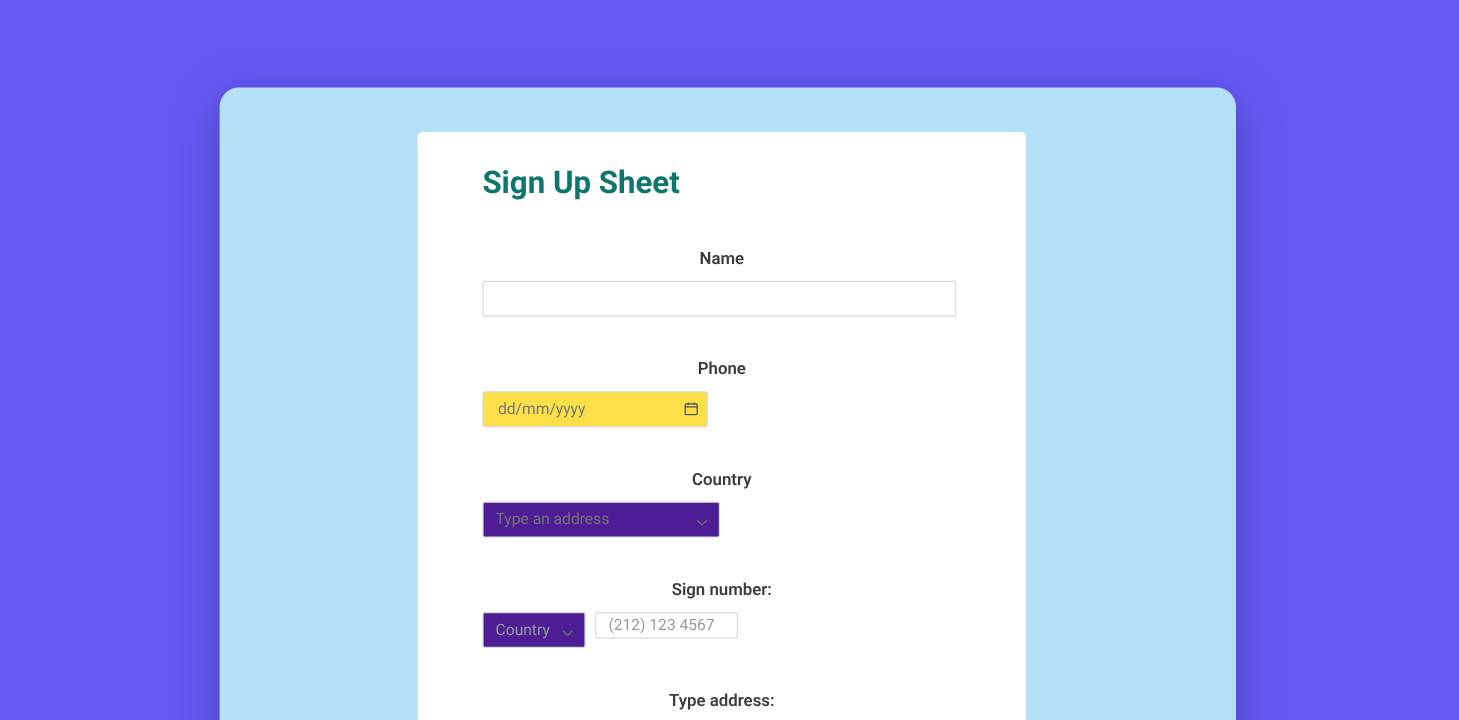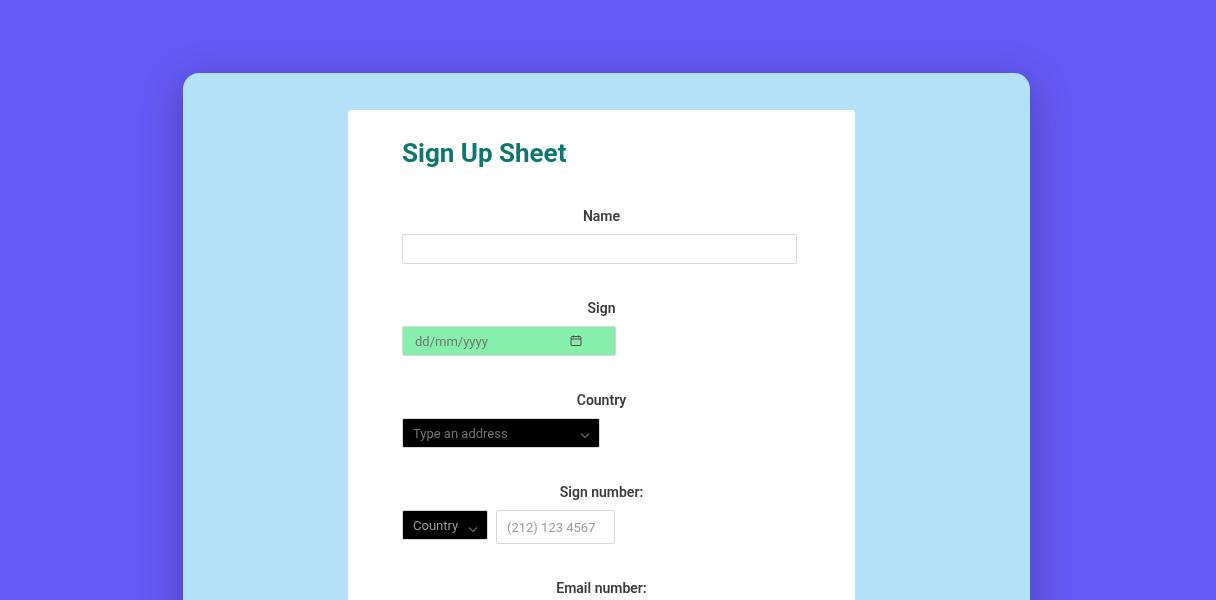--- a/index.html
+++ b/index.html
@@ -60,50 +60,50 @@
       font-family: inherit;
     }
     .text-input.full {
       width: 395px;
     }
     .date-wrap {
       position: relative;
       width: 190px;
     }
     .date-input {
-      width: 214px;
+      width: 188px;
       height: 30px;
       border: 1px solid #d8d8d8;
       border-radius: 2px;
       padding: 0 30px 0 12px;
       font-size: 13px;
       color: #7a7a7a;
       font-family: inherit;
-      background: #86efac;
+      background: #fde047;
     }
     .date-icon {
       position: absolute;
       right: 10px;
       top: 50%;
       transform: translateY(-50%);
       pointer-events: none;
     }
     .select-wrap {
       position: relative;
       display: inline-block;
     }
     .select-input {
       height: 30px;
       border: 1px solid #d8d8d8;
       border-radius: 2px;
       padding: 0 30px 0 10px;
       font-size: 13px;
       color: #9a9a9a;
       font-family: inherit;
-      background: #000000;
+      background: #4c1d95;
       appearance: none;
       cursor: pointer;
     }
     .select-input.location {
       width: 198px;
     }
     .select-input.country {
       width: 86px;
     }
     .chevron {
@@ -112,21 +112,21 @@
       top: 50%;
       transform: translateY(-50%);
       pointer-events: none;
     }
     .phone-row {
       display: flex;
       gap: 8px;
     }
     .phone-input {
       width: 119px;
-      height: 34px;
+      height: 22px;
       border: 1px solid #d8d8d8;
       border-radius: 2px;
       padding: 0 10px;
       font-size: 13px;
       color: #333;
       font-family: inherit;
     }
     .phone-input::placeholder {
       color: #9a9a9a;
     }
@@ -137,21 +137,21 @@
 <div class="outer-card">
   <div class="form-card">
     <h1 class="form-title">Sign Up Sheet</h1>
 
     <div class="field-group">
       <label class="field-label">Name</label>
       <input type="text" class="text-input full" style="">
     </div>
 
     <div class="field-group">
-      <label class="field-label">Sign</label>
+      <label class="field-label">Phone</label>
       <div class="date-wrap">
         <input type="text" class="date-input" placeholder="dd/mm/yyyy" style="">
         <span class="date-icon">
           <svg width="12" height="12" viewBox="0 0 12 12" fill="none">
             <rect x="1" y="2" width="10" height="9" rx="1" stroke="#4a4a4a" stroke-width="1" fill="none"></rect>
             <line x1="1" y1="4.5" x2="11" y2="4.5" stroke="#4a4a4a" stroke-width="1"></line>
             <line x1="3.5" y1="1" x2="3.5" y2="3" stroke="#4a4a4a" stroke-width="1"></line>
             <line x1="8.5" y1="1" x2="8.5" y2="3" stroke="#4a4a4a" stroke-width="1"></line>
           </svg>
         </span>
@@ -179,18 +179,18 @@
             <svg width="10" height="6" viewBox="0 0 10 6" fill="none">
               <path d="M1 1L5 5L9 1" stroke="#6a6a6a" stroke-width="1.2" fill="none"></path>
             </svg>
           </span>
         </div>
         <input type="text" class="phone-input" placeholder="(212) 123 4567" style="">
       </div>
     </div>
 
     <div class="field-group">
-      <label class="field-label">Email number:</label>
+      <label class="field-label">Type address:</label>
 
     </div>
 
   </div>
 </div>
 
 </body></html>

